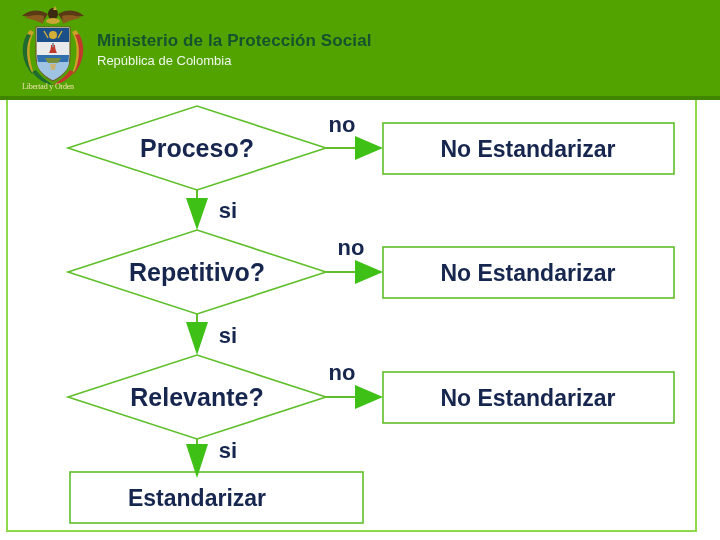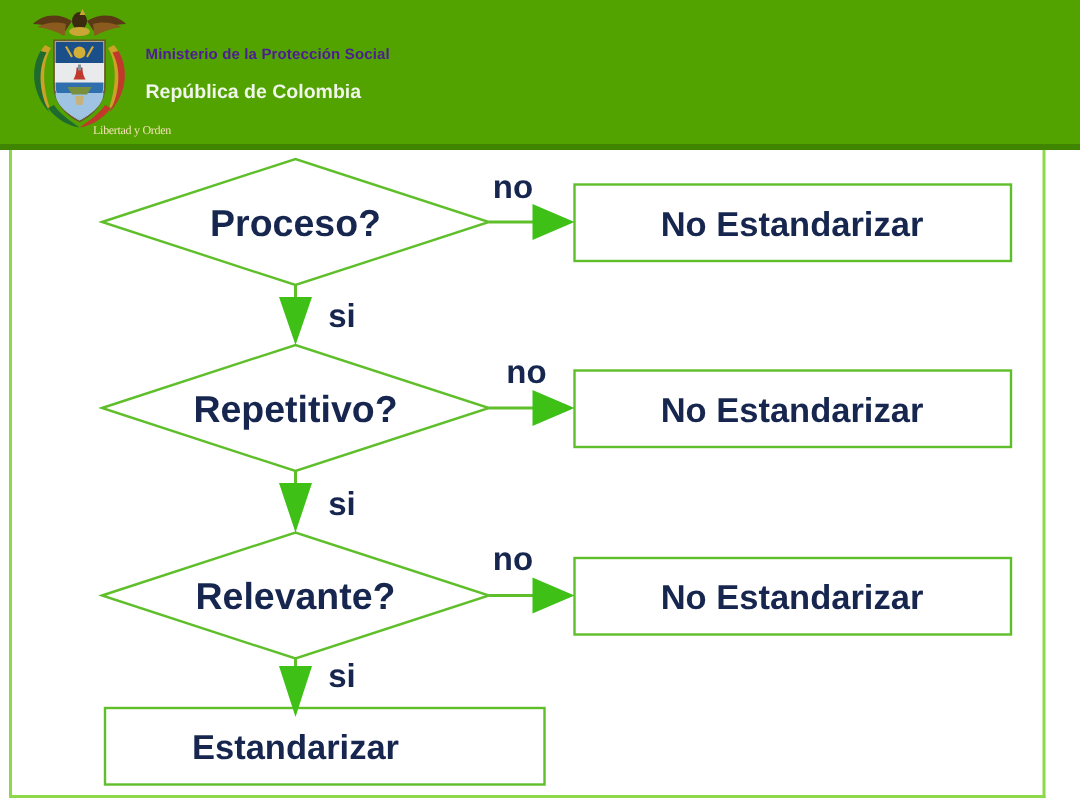--- a/index.html
+++ b/index.html
@@ -34,42 +34,41 @@
     position: absolute;
     left: 14px; top: 4px;
     width: 78px;
     height: 88px;
   }
   #coat-motto {
     position: absolute;
     left: 8px;
     bottom: 1px;
     width: 62px;
-    text-align: center;
+    text-align: left;
     font-size: 8px;
     font-family: "Liberation Serif", serif;
     color: #f2e3b0;
     letter-spacing: -0.2px;
     white-space: nowrap;
-    margin-left: 35px;
   }
   #header-title {
     position: absolute;
     left: 97px; top: 31px;
-    font-size: 10px;
-    font-weight: bold;
-    color: #4c1d95;
+    font-size: 17px;
+    font-weight: bold;
+    color: #14532d;
     letter-spacing: 0.1px;
     white-space: nowrap;
   }
   #header-subtitle {
     position: absolute;
     left: 97px; top: 53px;
     font-size: 13px;
-    font-weight: bold;
+    font-weight: normal;
     color: #f0f6ea;
     white-space: nowrap;
   }
 
   
   #content-frame {
     position: absolute;
     left: 6px;
     top: 100px;
     width: 691px;

